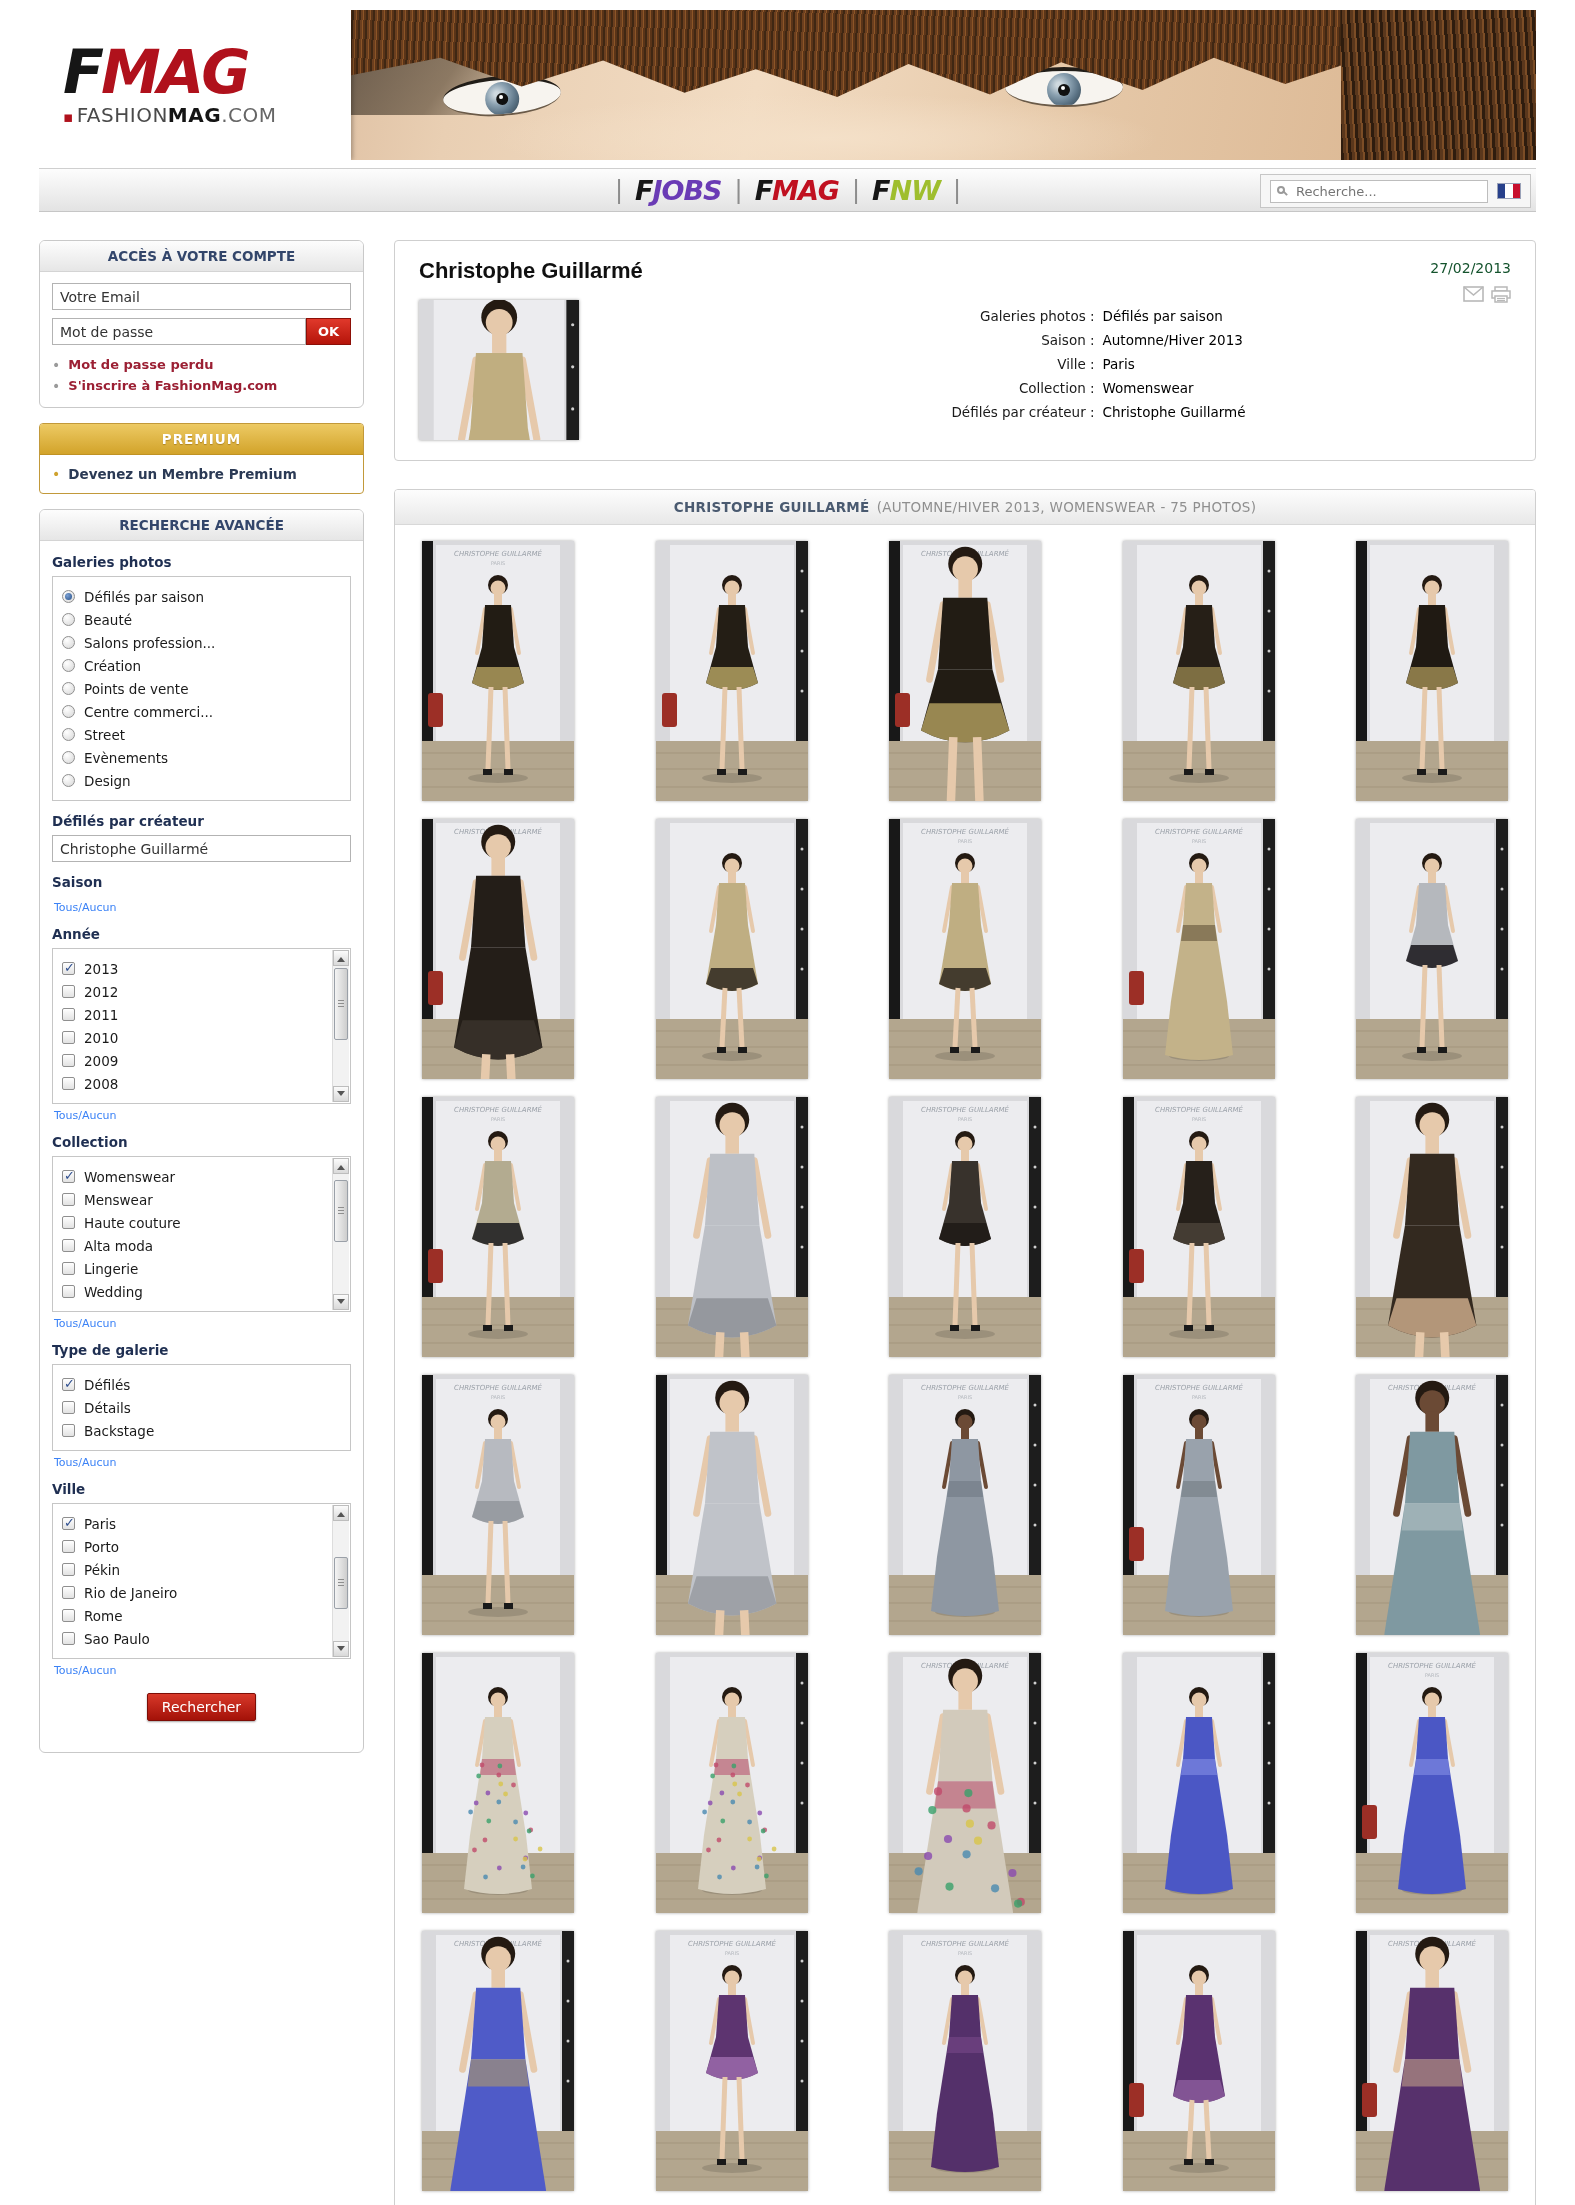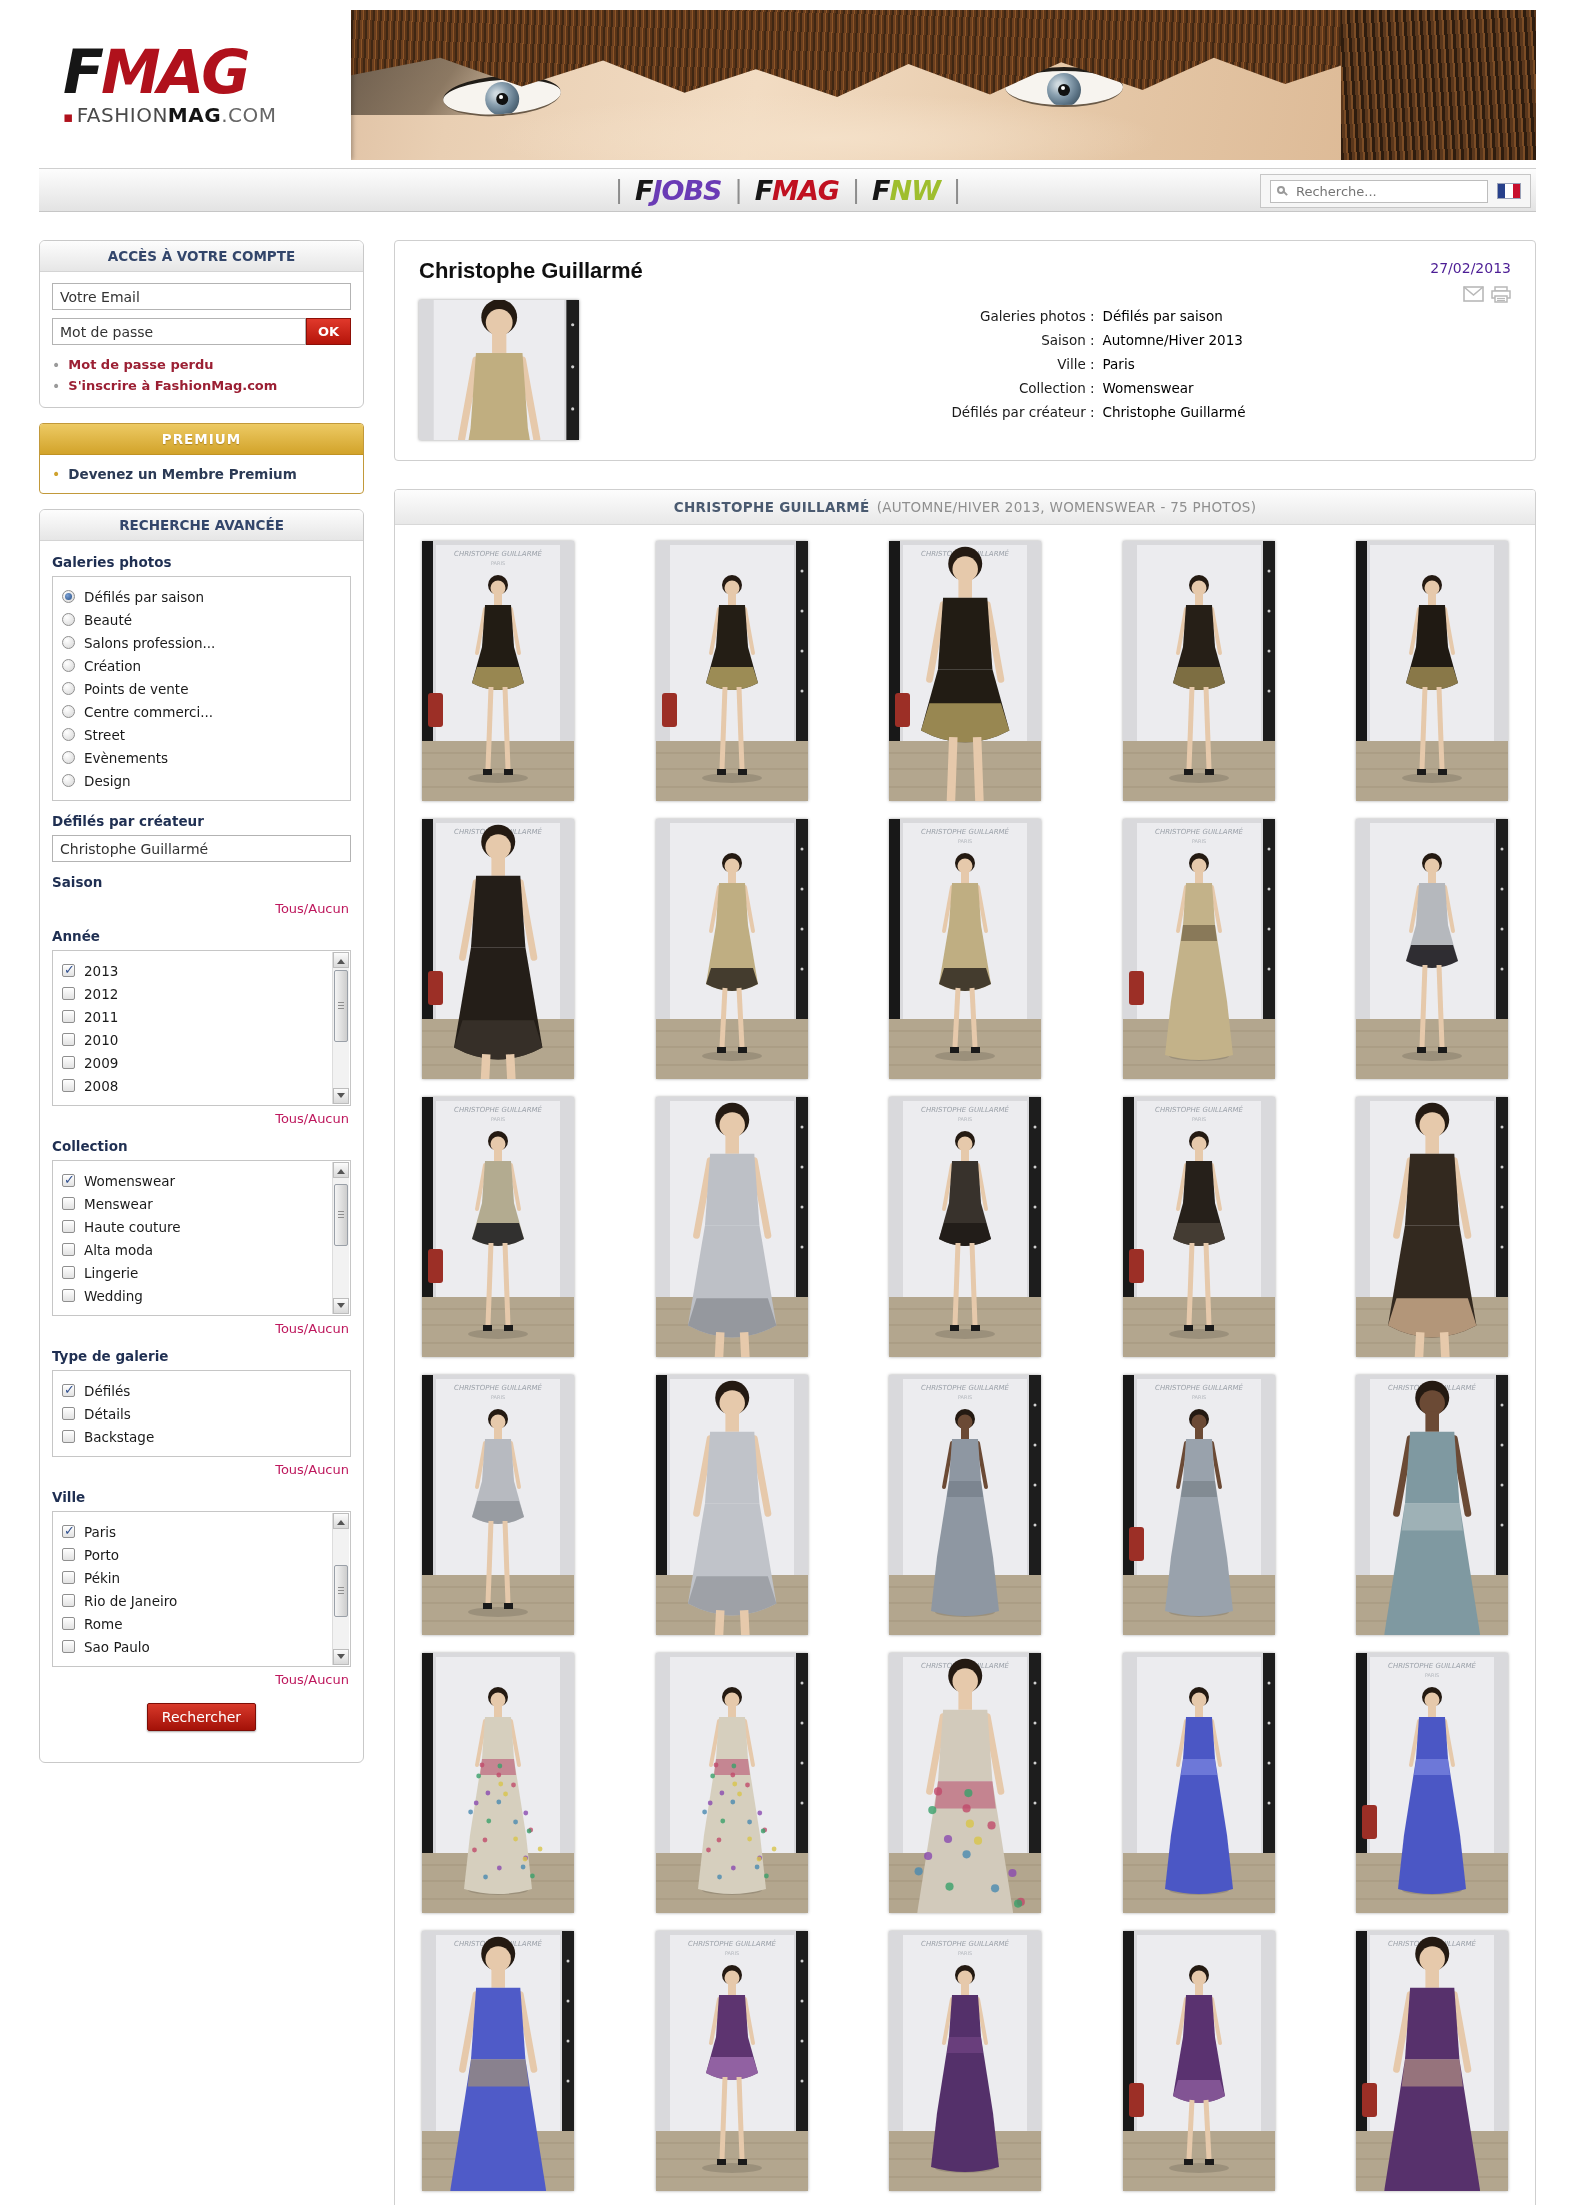--- a/index.html
+++ b/index.html
@@ -85,21 +85,21 @@
   .flabel:first-child { margin-top:2px; }
   .obox { border:1px solid #c6c6c6; background:#fff; padding:8px 6px; position:relative; }
   .opt { display:flex; align-items:center; gap:9px; padding:3.5px 3px; font-size:13.5px; color:#1a1a1a; cursor:pointer; }
   .rb { width:13px; height:13px; flex:none; border-radius:50%; border:1px solid #8f8f8f;
     background:radial-gradient(circle at 35% 30%,#fff,#d6d6d6); position:relative; }
   .rb.on::after { content:""; position:absolute; left:2px; top:2px; width:7px; height:7px; border-radius:50%;
     background:radial-gradient(circle at 35% 35%,#7aa0d4,#274f86); }
   .cb { width:13px; height:13px; flex:none; border:1px solid #8f8f8f; border-radius:2px;
     background:linear-gradient(#fff,#e2e2e2); position:relative; }
   .cb.on::after { content:"✓"; position:absolute; left:1px; top:-3px; color:#2f4f8f; font-weight:bold; font-size:13px; }
-  .toggle { text-align:right; color:#be185d; font-size:13px; padding:5px 2px 0; cursor:pointer; }
+  .toggle { color:#3b82f6; font-size:11px; padding:5px 2px 0; cursor:pointer; }
   .listbox { padding-right:24px; }
   .sb { position:absolute; right:1px; top:1px; bottom:1px; width:17px; background:#f2f2f2; border-left:1px solid #ddd; }
   .sb-btn { height:16px; background:linear-gradient(#fbfbfb,#d9d9d9); border:1px solid #bdbdbd; position:relative; }
   .sb-btn.dn { position:absolute; bottom:0; left:0; right:0; }
   .arr { width:0; height:0; border:4px solid transparent; margin:4px auto 0; }
   .arr.up { border-bottom:5px solid #555; margin-top:2px; }
   .arr.dn { border-top:5px solid #555; }
   .sb-thumb { position:absolute; left:1px; right:1px; border:1px solid #9aa0a8; border-radius:2px;
     background:linear-gradient(90deg,#f4f4f4,#cdcdcd); }
   .sb-thumb::after { content:""; position:absolute; left:3px; right:3px; top:50%; height:7px; margin-top:-4px;
@@ -107,21 +107,21 @@
   .th-annee { top:18px; height:72px; }
   .th-coll { top:22px; height:62px; }
   .th-ville { top:52px; height:52px; }
   .search-btn { display:block; margin:16px auto 20px; padding:5px 14px; font-family:inherit; font-size:14px;
     color:#fff; background:linear-gradient(#d8392a,#a31108); border:1px solid #7e0d06; border-radius:2px;
     box-shadow:0 1px 2px rgba(0,0,0,.35); cursor:pointer; }
 
   
   .abox { position:relative; border:1px solid #cfcfcf; border-radius:4px; background:#fff; padding:17px 24px 20px; }
   .atitle { font-size:22px; font-weight:bold; color:#101010; font-family:"Liberation Sans",sans-serif; }
-  .adate { position:absolute; right:24px; top:19px; color:#4c1d95; font-size:14px; }
+  .adate { position:absolute; right:24px; top:19px; color:#14532d; font-size:14px; }
   .aicons { position:absolute; right:24px; top:45px; display:flex; gap:7px; }
   .aicons svg { cursor:pointer; }
   .abody { display:flex; margin-top:16px; }
   .hero { width:160px; height:140px; flex:none; box-shadow:0 0 3px rgba(0,0,0,.4); overflow:hidden; }
   .meta { margin:4px auto 0; font-size:13.5px; line-height:24px; }
   .meta-row { display:flex; }
   .meta-lab { width:250px; text-align:right; color:#1a1a1a; }
   .meta-val { margin-left:8px; color:#000; }
 
   

